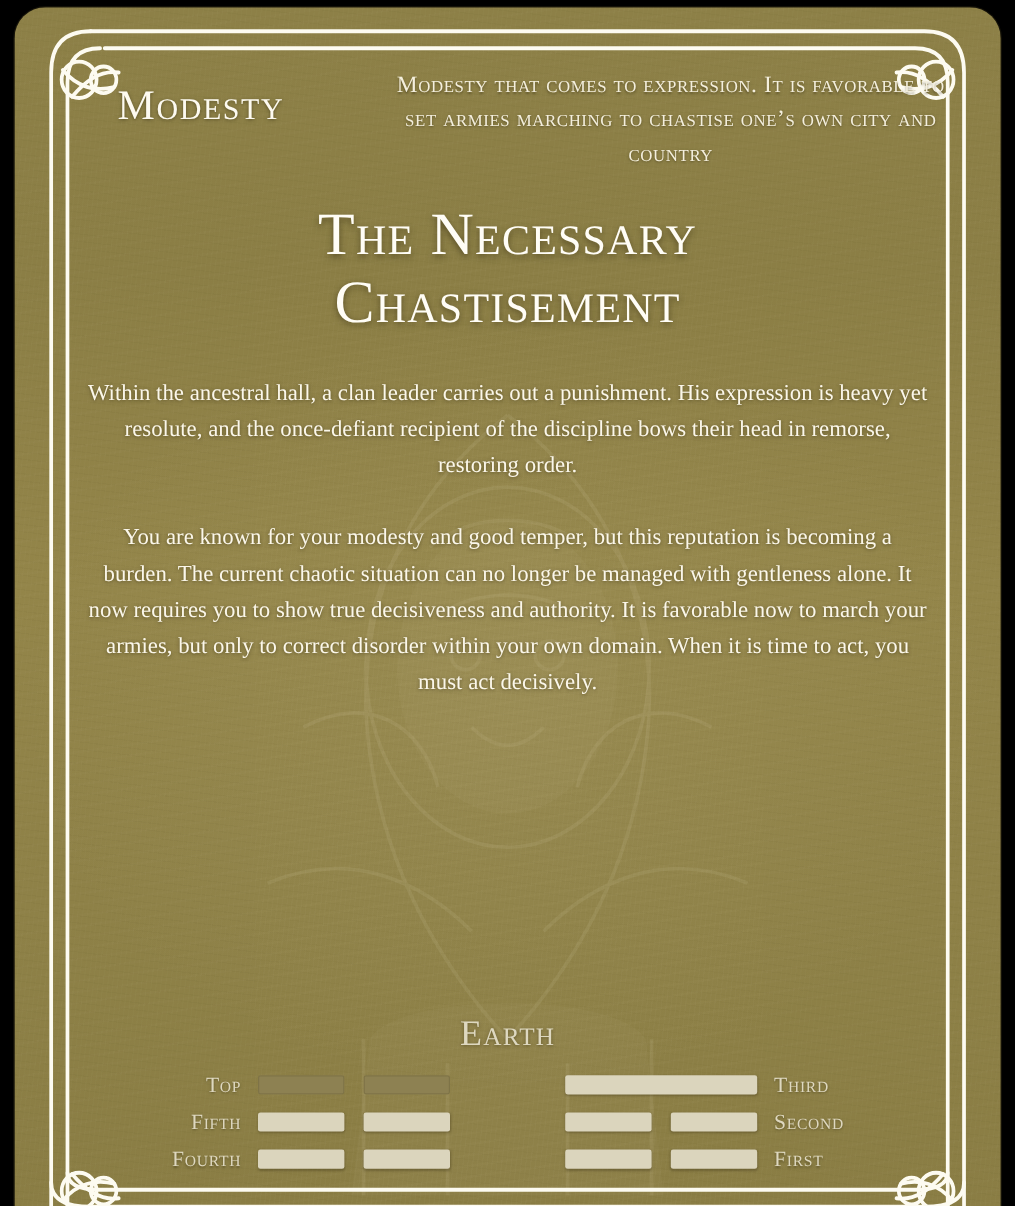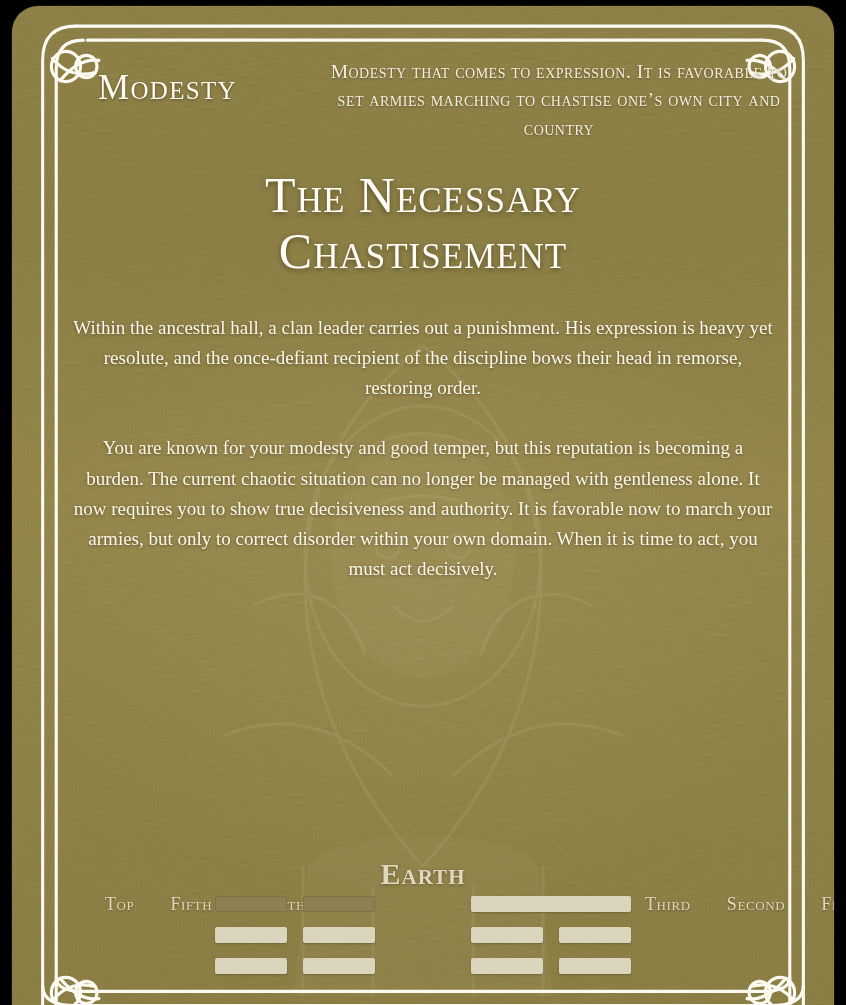--- a/index.html
+++ b/index.html
@@ -140,22 +140,21 @@
     right: 0;
     bottom: 22px;
     z-index: 3;
     padding: 0 34px;
   }
 
   .trigram-names {
     display: flex;
     justify-content: center;
     gap: 96px;
-    margin-bottom: 0;
-    font-weight: bold;
+    margin-bottom: 12px;
   }
   .trigram-name {
     color: #ded8c0;
     font-size: 30px;
     font-variant: small-caps;
     letter-spacing: 1px;
     line-height: 1;
     text-shadow: 0 1px 3px rgba(45,38,12,0.45);
     width: 224px;
     text-align: center;
@@ -163,25 +162,24 @@
 
   .lines-grid {
     display: flex;
     justify-content: center;
     align-items: flex-start;
     gap: 0;
   }
 
   .label-col {
     display: flex;
-    flex-direction: row;
-    justify-content: flex-start;
+    flex-direction: column;
+    justify-content: flex-end;
     width: 96px;
     padding-top: 2px;
-    gap: 36px;
   }
   .label-col.left  { text-align: right; padding-right: 14px; }
   .label-col.right { text-align: left;  padding-left: 14px; }
 
   .line-label {
     color: #ded8c0;
     font-size: 18px;
     font-variant: small-caps;
     letter-spacing: 0.6px;
     height: 31px;

